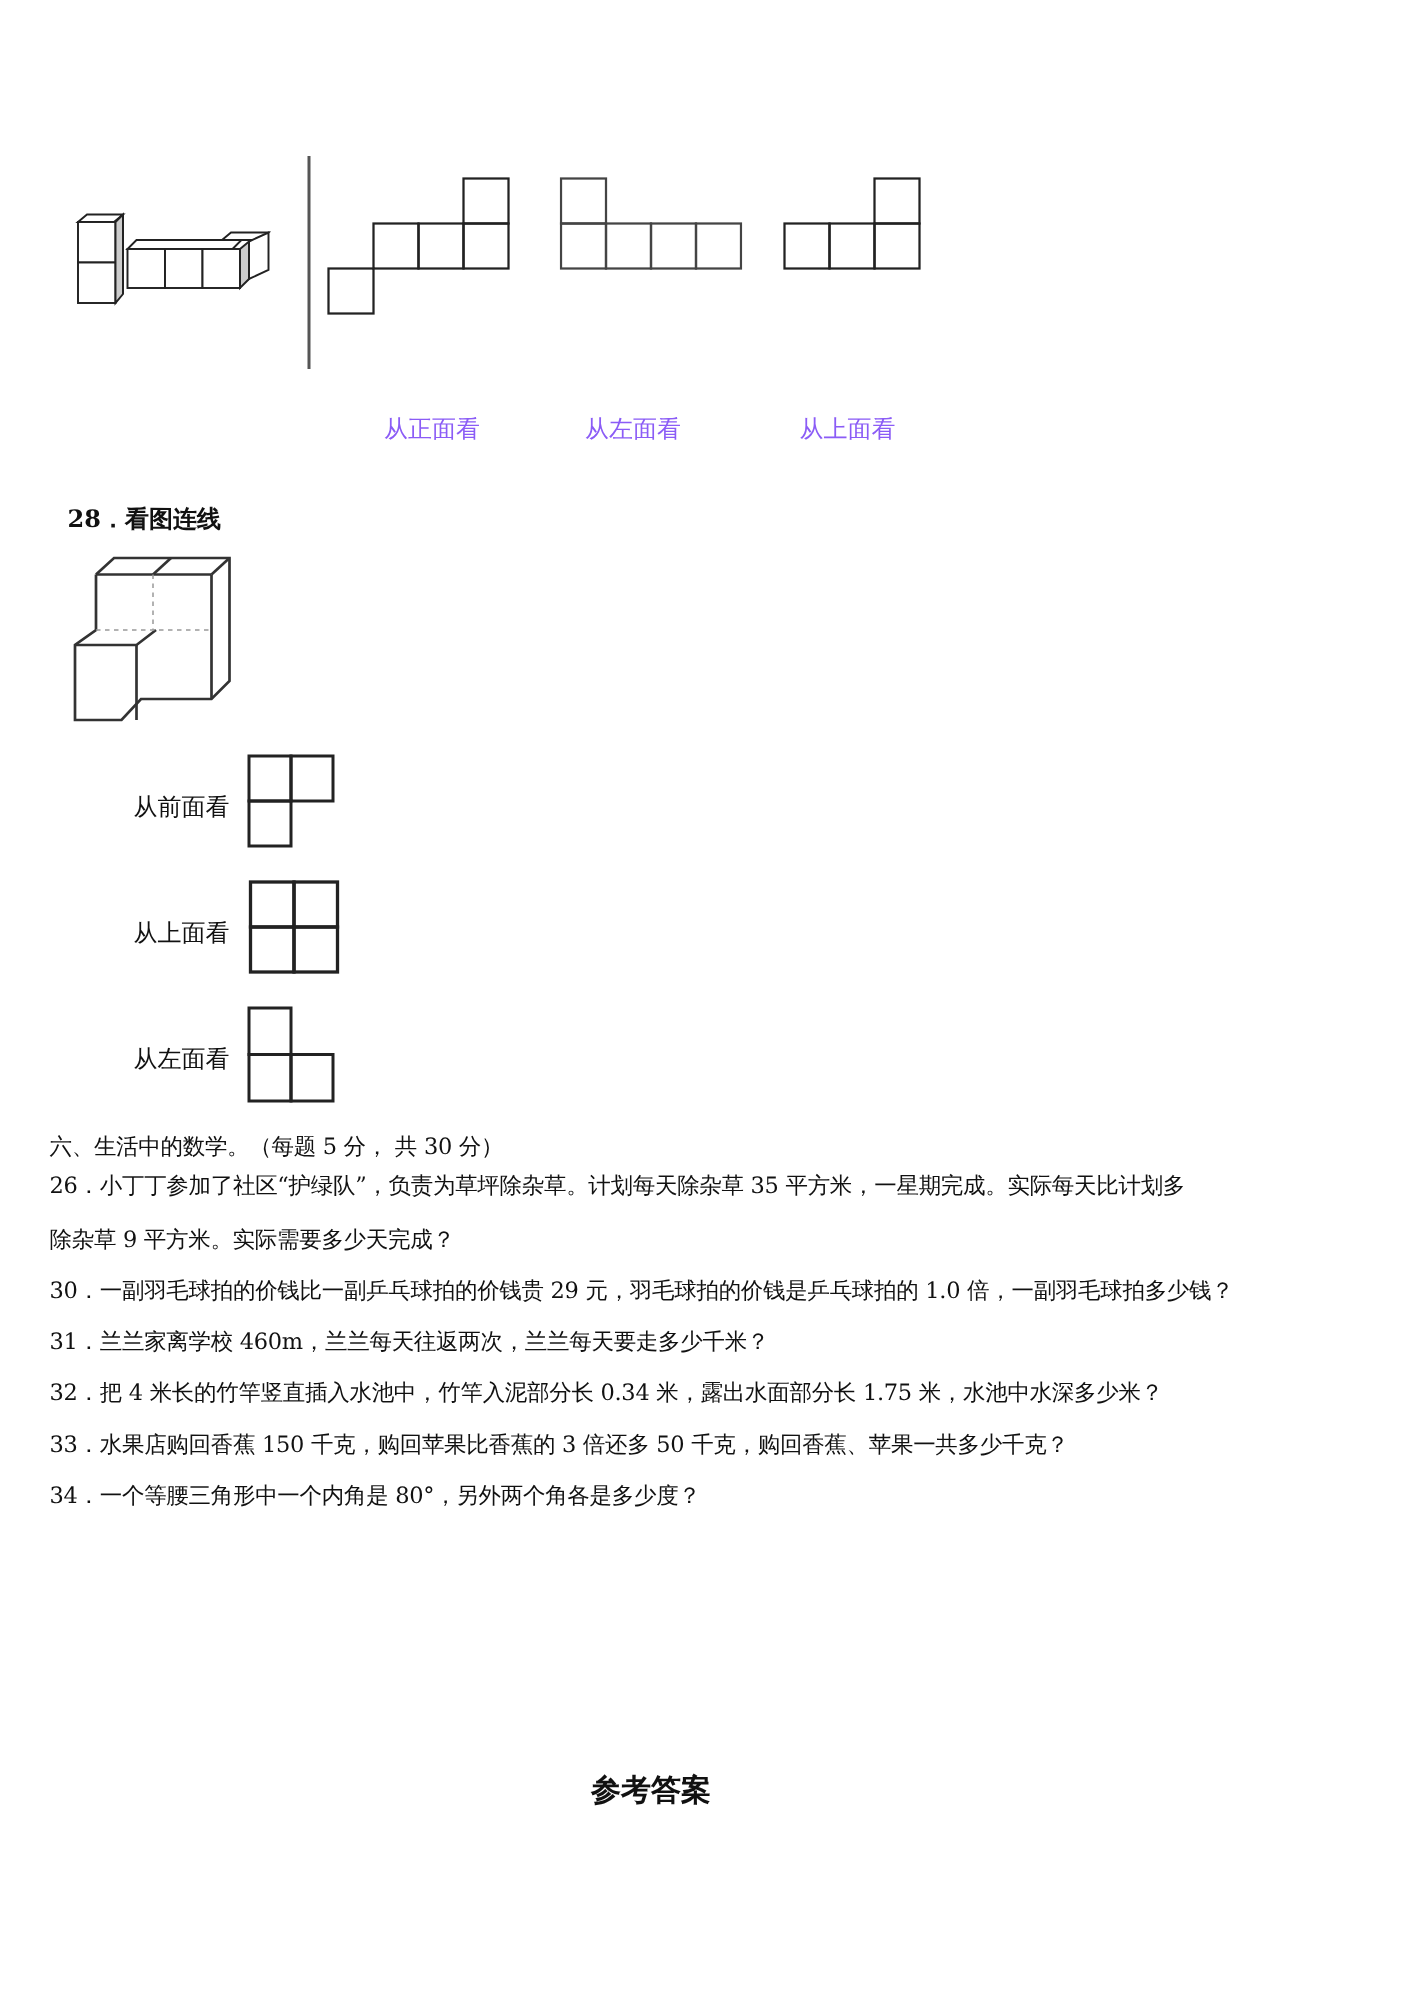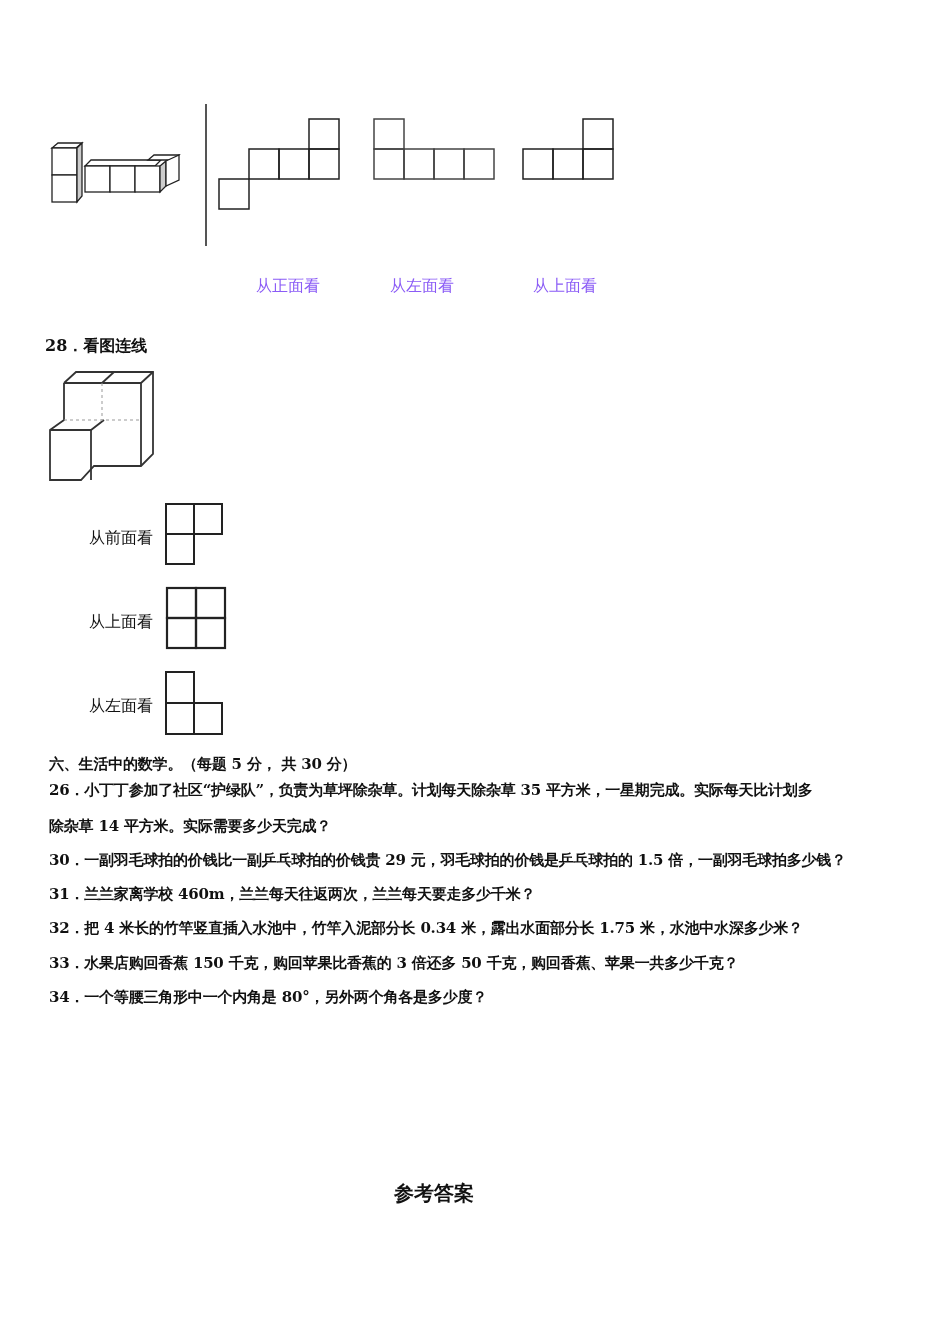--- a/index.html
+++ b/index.html
@@ -2,21 +2,21 @@
 <html><head>
 <meta charset="utf-8">
 <style>
   html, body { margin: 0; padding: 0; background: #ffffff; }
   body { width: 950px; height: 1344px; position: relative; overflow: hidden;
          font-family: "DejaVu Serif", "Liberation Serif", serif; color: #111; }
   .abs { position: absolute; }
   .fig { position: absolute; }
   .view-label { position: absolute; font-family: Liberation Serif, serif; font-size: 16px; color: #8b5cf6; }
   .q-title { position: absolute; left: 45px; font-size: 16px; font-weight: bold; white-space: nowrap; }
-  .q-line { position: absolute; left: 49px; font-size: 15px; font-weight: bold; white-space: nowrap; letter-spacing: -0.2px; }
+  .q-line { position: absolute; left: 33px; font-size: 15px; font-weight: normal; white-space: nowrap; letter-spacing: -0.2px; }
   .side-label { position: absolute; left: 45px; font-family: "DejaVu Sans", "Liberation Sans", sans-serif; font-size: 16px; margin-left: 44px; }
   .answer-title { position: absolute; left: 0; width: 868px; top: 1180px; text-align: center;
                   font-family: "DejaVu Sans", "Liberation Sans", sans-serif; font-weight: bold; font-size: 20px; }
 </style>
 </head>
 <body>
 
 <svg class="fig" style="left:45px;top:140px" width="145" height="80" viewBox="0 0 145 80">
   <g fill="#fff" stroke="#222" stroke-width="1.3">
 
@@ -110,20 +110,20 @@
 <svg class="fig" style="left:164px;top:670px" width="60" height="66" viewBox="0 0 60 66">
   <g fill="none" stroke="#222" stroke-width="2">
     <rect x="2" y="2" width="28" height="31"></rect>
     <rect x="2" y="33" width="28" height="31"></rect>
     <rect x="30" y="33" width="28" height="31"></rect>
   </g>
 </svg>
 
 <div class="q-line" style="top:755px">六、生活中的数学。（每题 5 分， 共 30 分）</div>
 <div class="q-line" style="top:781px">26．小丁丁参加了社区“护绿队”，负责为草坪除杂草。计划每天除杂草 35 平方米，一星期完成。实际每天比计划多</div>
-<div class="q-line" style="top:817px">除杂草 14 平方米。实际需要多少天完成？</div>
-<div class="q-line" style="top:851px">30．一副羽毛球拍的价钱比一副乒乓球拍的价钱贵 29 元，羽毛球拍的价钱是乒乓球拍的 1.5 倍，一副羽毛球拍多少钱？</div>
+<div class="q-line" style="top:817px">除杂草 9 平方米。实际需要多少天完成？</div>
+<div class="q-line" style="top:851px">30．一副羽毛球拍的价钱比一副乒乓球拍的价钱贵 29 元，羽毛球拍的价钱是乒乓球拍的 1.0 倍，一副羽毛球拍多少钱？</div>
 <div class="q-line" style="top:885px">31．兰兰家离学校 460m，兰兰每天往返两次，兰兰每天要走多少千米？</div>
 <div class="q-line" style="top:919px">32．把 4 米长的竹竿竖直插入水池中，竹竿入泥部分长 0.34 米，露出水面部分长 1.75 米，水池中水深多少米？</div>
 <div class="q-line" style="top:954px">33．水果店购回香蕉 150 千克，购回苹果比香蕉的 3 倍还多 50 千克，购回香蕉、苹果一共多少千克？</div>
 <div class="q-line" style="top:988px">34．一个等腰三角形中一个内角是 80°，另外两个角各是多少度？</div>
 
 <div class="answer-title">参考答案</div>
 
 </body></html>

